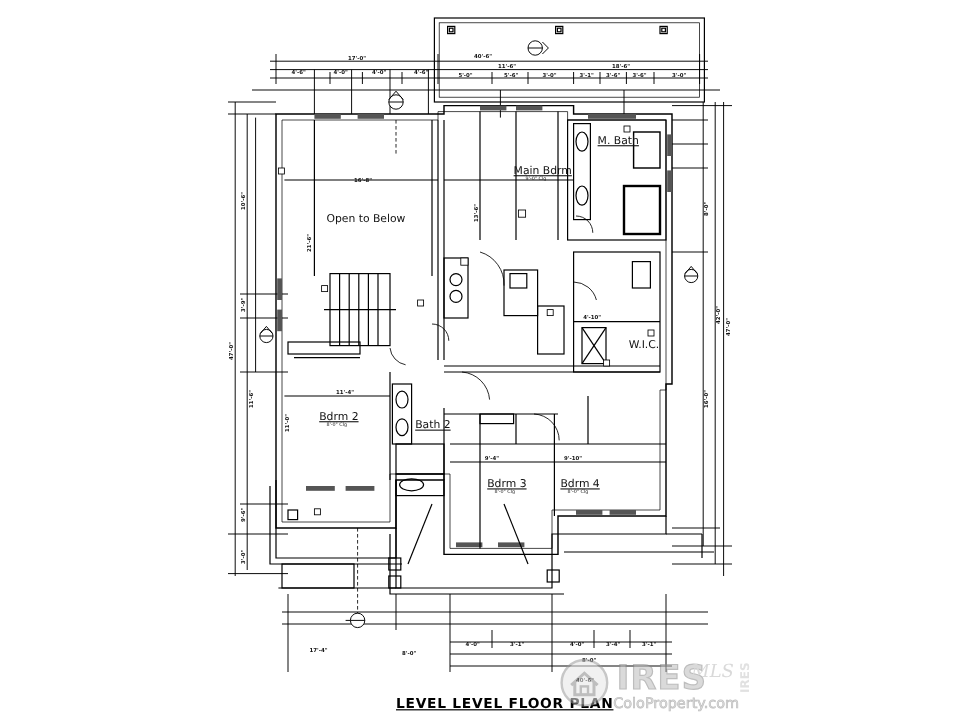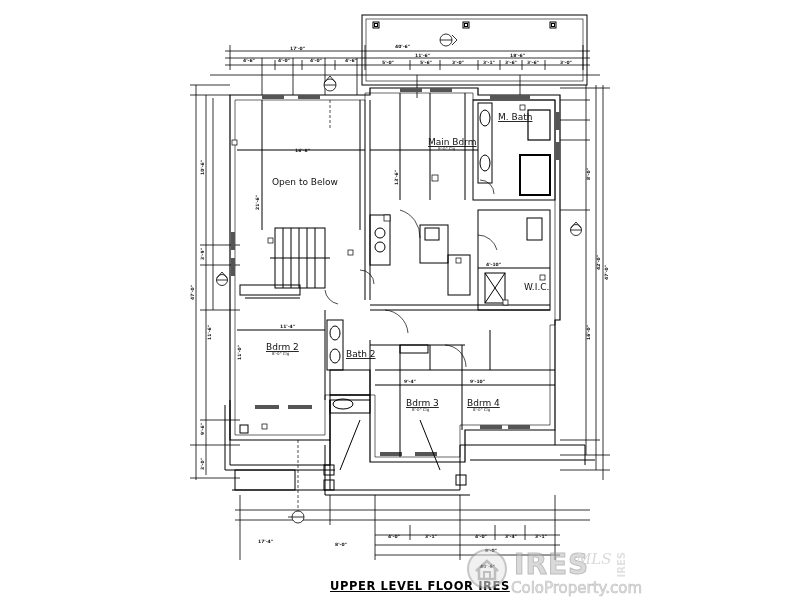--- a/index.html
+++ b/index.html
@@ -15,21 +15,21 @@
     font-family: "DejaVu Sans", sans-serif; font-weight: bold; font-size: 11.5px;
     color: #000; text-decoration: underline; letter-spacing: 0.6px; white-space: nowrap;
   }
   .wm { position: absolute; left: 466px; top: 548px; width: 160px; height: 44px; opacity: 0.55; text-decoration: underline; }
   .wm .ires { position: absolute; left: 48px; top: 0px; font-family: "DejaVu Sans", sans-serif;
      font-size: 28px; font-weight: bold; color: #bdbdbd; letter-spacing: 1px;
      -webkit-text-stroke: 1px #888; }
   .wm .mls { position: absolute; left: 110px; top: 2px; font-family: "DejaVu Serif", serif;
      font-style: italic; font-size: 15px; color: #bbb; }
   .wm .site { position: absolute; left: 45px; top: 31px; font-family: "DejaVu Sans", sans-serif;
-     font-size: 15px; color: #c9c9c9; -webkit-text-stroke: 0.6px #8a8a8a; }
+     font-size: 12px; color: #c9c9c9; -webkit-text-stroke: 0.6px #8a8a8a; }
   .wm .vires { position: absolute; left: 150px; top: 4px; font-family: "DejaVu Sans", sans-serif;
      font-size: 10px; font-weight: bold; color: #c9c9c9; writing-mode: vertical-rl;
      transform: rotate(180deg); }
   .wm .house { position: absolute; left: 0; top: 0; width: 42px; height: 42px; }
 </style>
 </head>
 <body>
 
 <svg id="plan" viewBox="0 0 800 600" xmlns="http://www.w3.org/2000/svg">
   <g stroke="#000" fill="none" stroke-width="1">
@@ -347,21 +347,21 @@
     <text class="dim" x="280" y="328">11'-4"</text>
     <text class="dim" x="404" y="383">9'-4"</text>
     <text class="dim" x="470" y="383">9'-10"</text>
     <text class="dim" x="486" y="266">4'-10"</text>
     <text class="dim-v" transform="translate(241,360) rotate(-90)">11'-0"</text>
     <text class="dim-v" transform="translate(259,210) rotate(-90)">21'-6"</text>
     <text class="dim-v" transform="translate(398,185) rotate(-90)">13'-6"</text>
   </g>
 </svg>
 
-<div class="title">UPPER LEVEL FLOOR IRES</div>
+<div class="title">LEVEL LEVEL FLOOR PLAN</div>
 
 <div class="wm">
   <svg class="house" viewBox="0 0 42 42">
     <circle cx="21" cy="21" r="19" fill="#e6e6e6" stroke="#9a9a9a" stroke-width="2"></circle>
     <path d="M10 23 L21 13 L32 23 M13 21 L13 31 L29 31 L29 21" fill="none" stroke="#8a8a8a" stroke-width="2.5"></path>
     <rect x="18" y="24" width="6" height="7" fill="none" stroke="#8a8a8a" stroke-width="2"></rect>
   </svg>
   <div class="ires">IRES</div>
   <div class="mls">MLS</div>
   <div class="site">ColoProperty.com</div>

